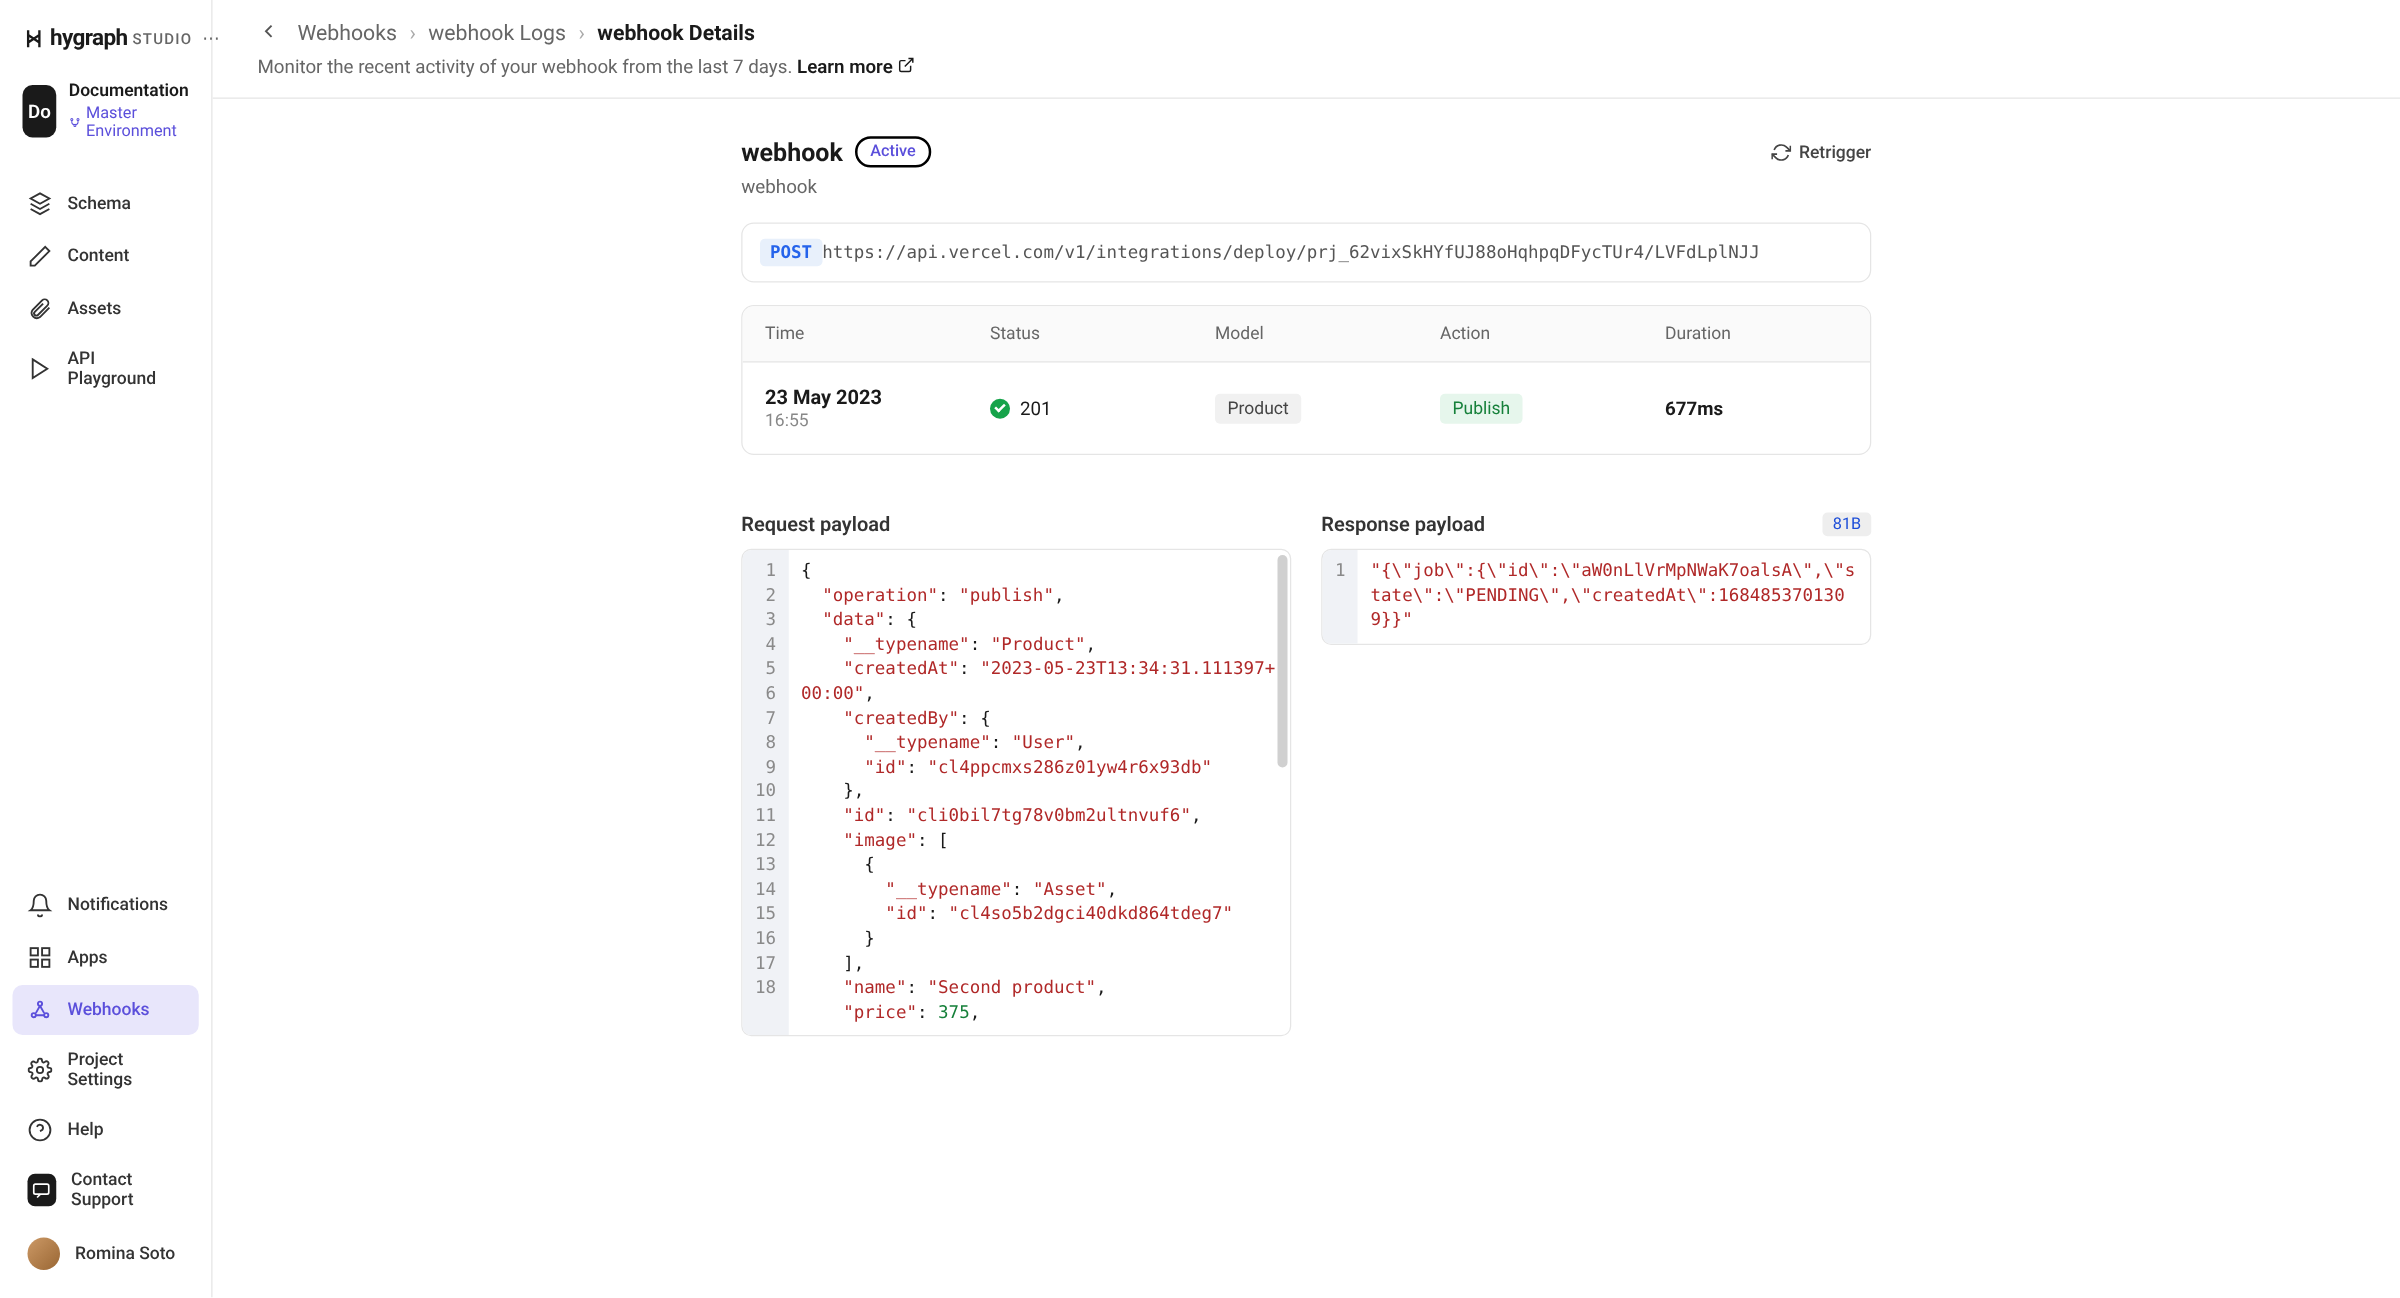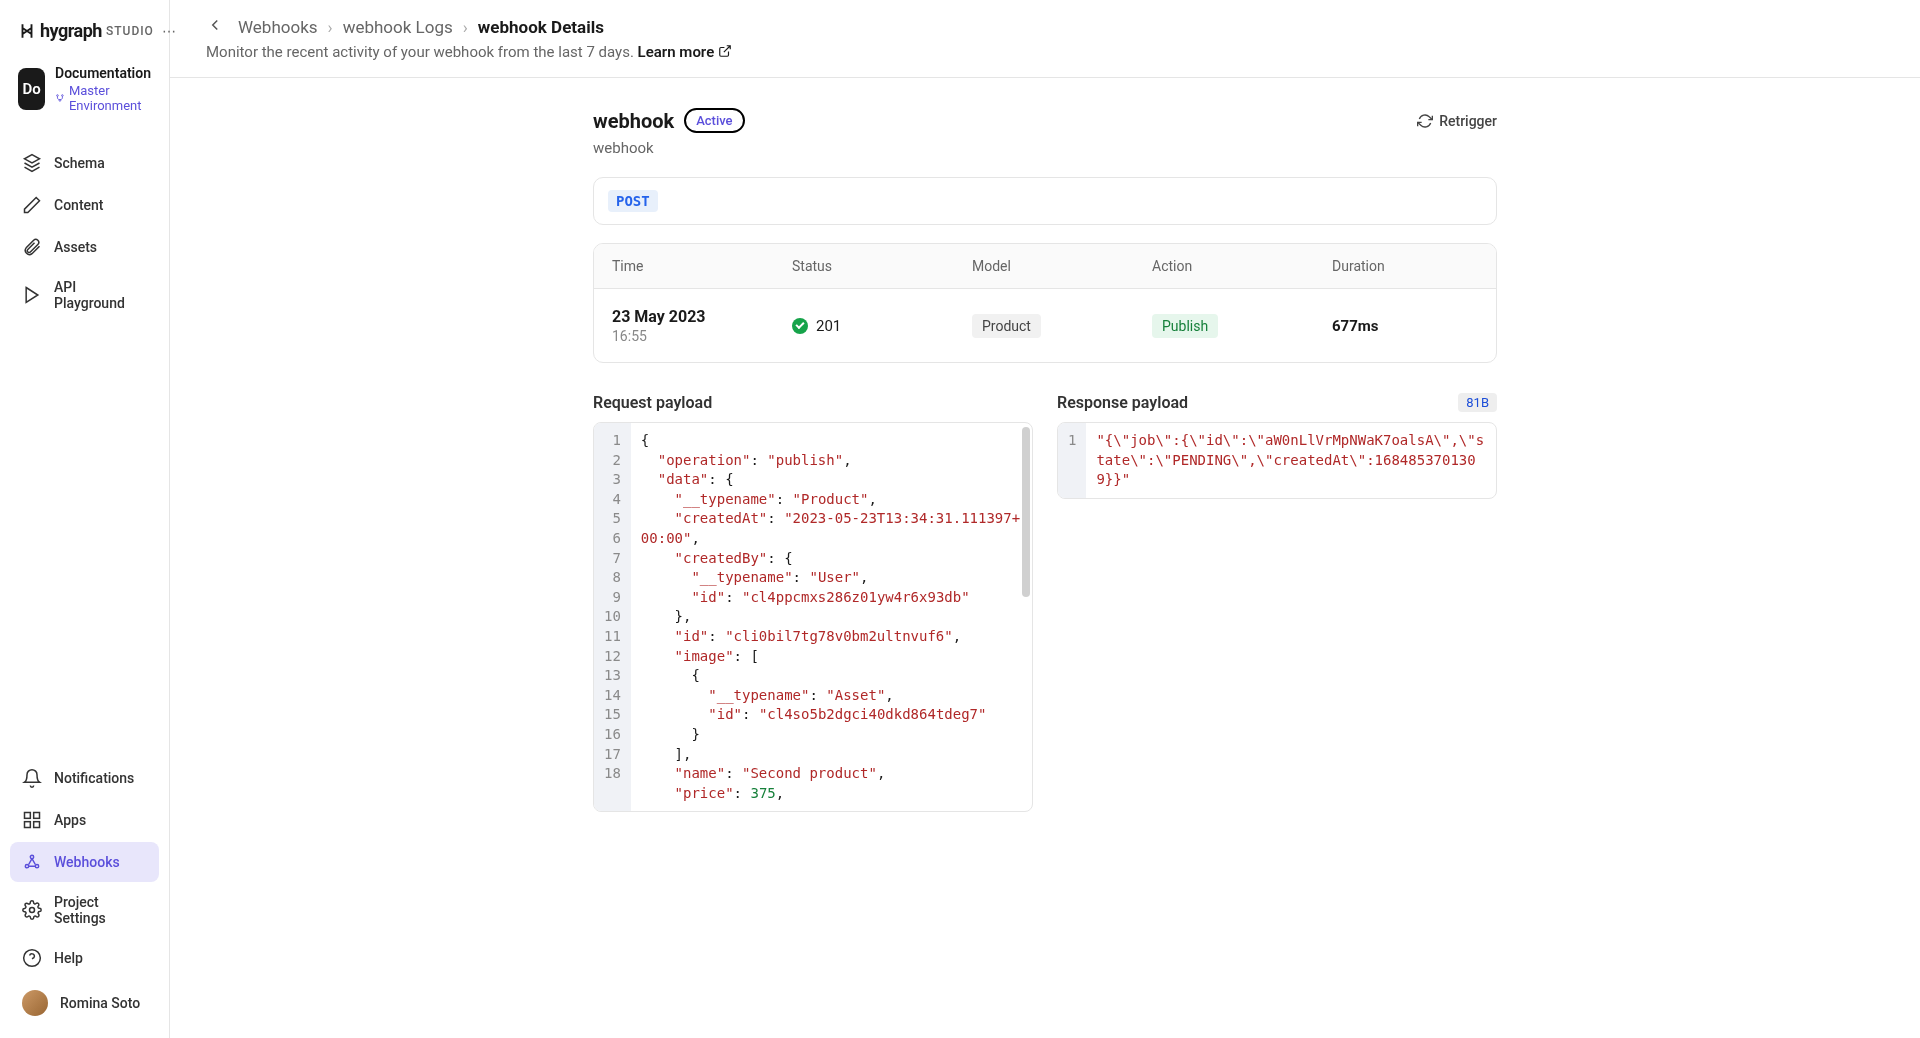--- a/index.html
+++ b/index.html
@@ -62,21 +62,21 @@
 .date-main { font-weight: 700; color: #1a1a1a; font-size: 16px; }
 .date-sub { color: #888; font-size: 14px; }
 .status-dot { width: 16px; height: 16px; border-radius: 50%; background: #16a34a; display: flex; align-items: center; justify-content: center; }
 .status-dot::after { content: ''; width: 6px; height: 3px; border-left: 2px solid #fff; border-bottom: 2px solid #fff; transform: rotate(-45deg); margin-top: -2px; }
 .model-tag { background: #f1f1f1; padding: 4px 10px; border-radius: 4px; color: #444; font-size: 14px; }
 .action-tag { background: #e6f6ec; color: #16803a; padding: 4px 10px; border-radius: 4px; font-size: 14px; }
 .duration-val { font-weight: 700; }
 
 .payloads { display: grid; grid-template-columns: 1fr 1fr; gap: 24px; margin-top: 30px; }
 .payload-col {}
-.payload-head { display: flex; align-items: center; margin-bottom: 10px; }
+.payload-head { display: flex; align-items: center; margin-bottom: 10px; margin-top: 16px; }
 .payload-title { font-weight: 600; font-size: 16px; color: #333; }
 .size-badge { margin-left: auto; background: #eee; padding: 2px 8px; border-radius: 4px; font-size: 13px; color: #1d4ed8; }
 
 .code-box { border: 1px solid #e5e5e5; border-radius: 8px; display: flex; font-family: 'SF Mono', Menlo, Consolas, monospace; font-size: 14px; line-height: 1.4; overflow: hidden; position: relative; }
 .gutter { background: #f0f2f6; color: #8a8a8a; text-align: right; padding: 8px 6px; user-select: none; }
 .gutter div { padding: 0 4px; }
 .code { padding: 8px 10px; white-space: pre-wrap; word-break: break-all; flex: 1; }
 .tok-key { color: #b02828; }
 .tok-str { color: #b02828; }
 .tok-num { color: #16803a; }
@@ -173,20 +173,29 @@
               <path d="M19.4 15a1.65 1.65 0 0 0 .33 1.82l.06.06a2 2 0 1 1-2.83 2.83l-.06-.06a1.65 1.65 0 0 0-1.82-.33 1.65 1.65 0 0 0-1 1.51V21a2 2 0 0 1-4 0v-.09a1.65 1.65 0 0 0-1-1.51 1.65 1.65 0 0 0-1.82.33l-.06.06a2 2 0 1 1-2.83-2.83l.06-.06a1.65 1.65 0 0 0 .33-1.82 1.65 1.65 0 0 0-1.51-1H3a2 2 0 0 1 0-4h.09a1.65 1.65 0 0 0 1.51-1 1.65 1.65 0 0 0-.33-1.82l-.06-.06a2 2 0 1 1 2.83-2.83l.06.06a1.65 1.65 0 0 0 1.82.33h0a1.65 1.65 0 0 0 1-1.51V3a2 2 0 0 1 4 0v.09a1.65 1.65 0 0 0 1 1.51h0a1.65 1.65 0 0 0 1.82-.33l.06-.06a2 2 0 1 1 2.83 2.83l-.06.06a1.65 1.65 0 0 0-.33 1.82v0a1.65 1.65 0 0 0 1.51 1H21a2 2 0 0 1 0 4h-.09a1.65 1.65 0 0 0-1.51 1z"></path>
             </svg></span>
           <span>Project Settings</span>
         </div>
         <div class="nav-item">
           <span class="nav-icon"><svg viewBox="0 0 24 24" fill="none" stroke="currentColor" stroke-width="1.8">
               <circle cx="12" cy="12" r="10"></circle>
               <path d="M9.09 9a3 3 0 0 1 5.83 1c0 2-3 3-3 3M12 17h.01"></path>
             </svg></span>
           <span>Help</span>
+        </div>
+        <div class="nav-item">
+          <span class="contact-tile">
+            <svg width="16" height="16" viewBox="0 0 24 24" fill="none" stroke="#fff" stroke-width="2">
+              <rect x="3" y="5" width="18" height="12" rx="2"></rect>
+              <path d="M7 21l4-4"></path>
+            </svg>
+          </span>
+          <span>Contact Support</span>
         </div>
         <div class="nav-item">
           <span class="avatar"></span>
           <span>Romina Soto</span>
         </div>
       </div>
   </aside>
 
   <main class="main">
     <div class="topbar">
@@ -224,20 +233,21 @@
                 <path d="M23 4v6h-6M1 20v-6h6"></path>
                 <path d="M3.51 9a9 9 0 0 1 14.85-3.36L23 10M1 14l4.64 4.36A9 9 0 0 0 20.49 15"></path>
               </svg>
             <span>Retrigger</span>
           </span>
         </div>
         <div class="sub-name">webhook</div>
 
         <div class="url-box">
           <span class="method-tag">POST</span>
+          <span class="url-text">https://api.vercel.com/v1/integrations/deploy/prj_62vixSkHYfUJ88oHqhpqDFycTUr4/LVFdLplNJJ</span>
         </div>
 
         <div class="table">
           <div class="thead" id="thead">
               <div class="th">Time</div>
               <div class="th">Status</div>
               <div class="th">Model</div>
               <div class="th">Action</div>
               <div class="th">Duration</div>
             </div>

